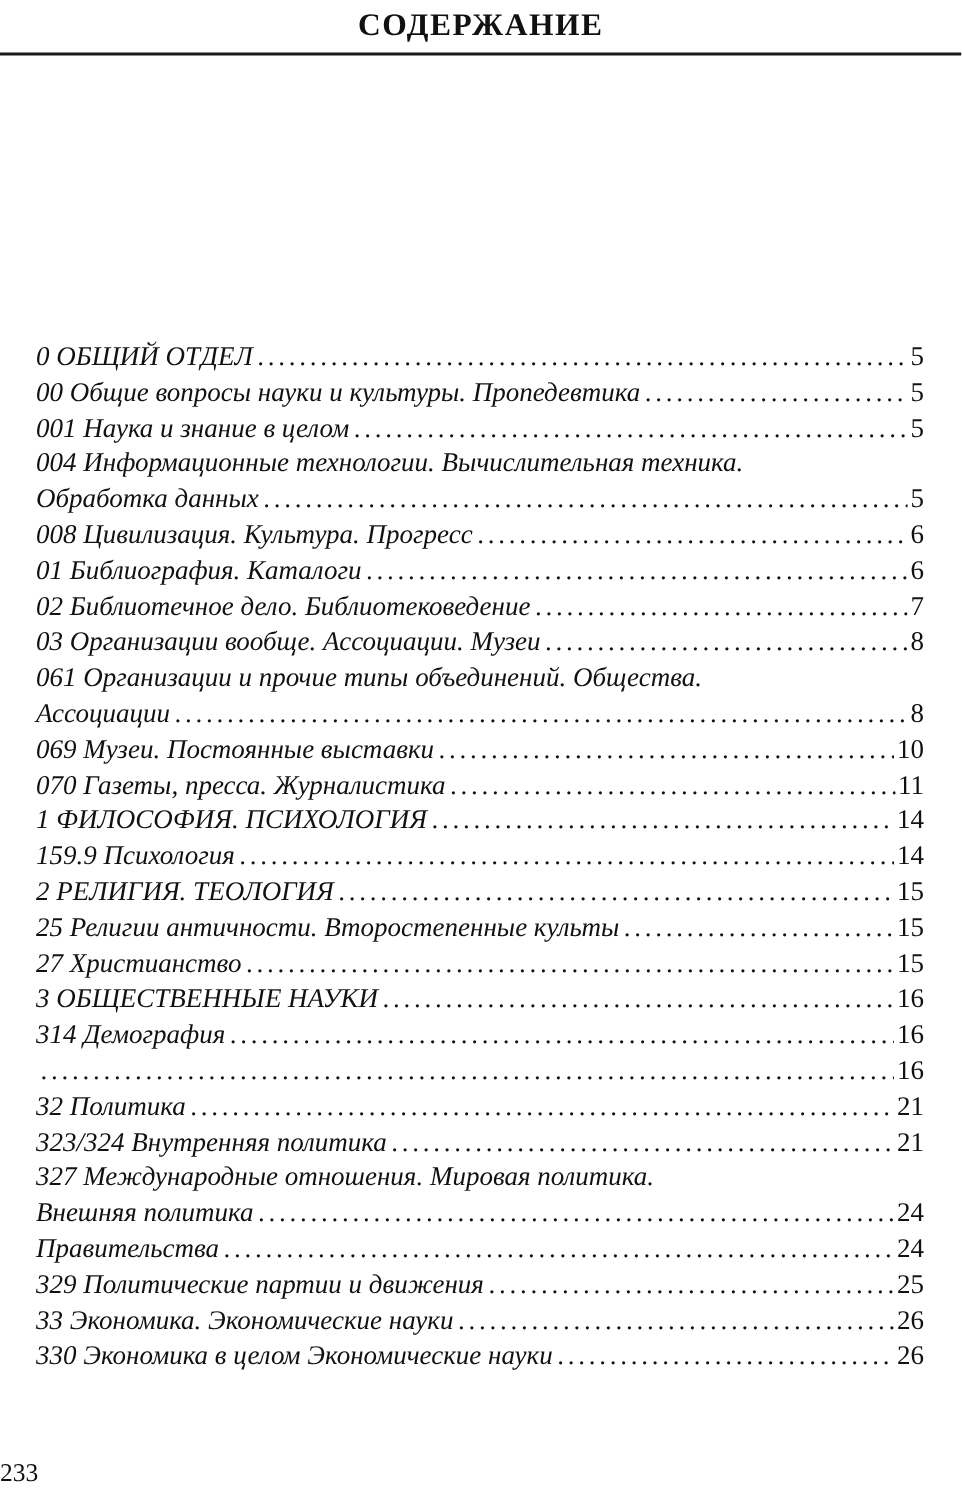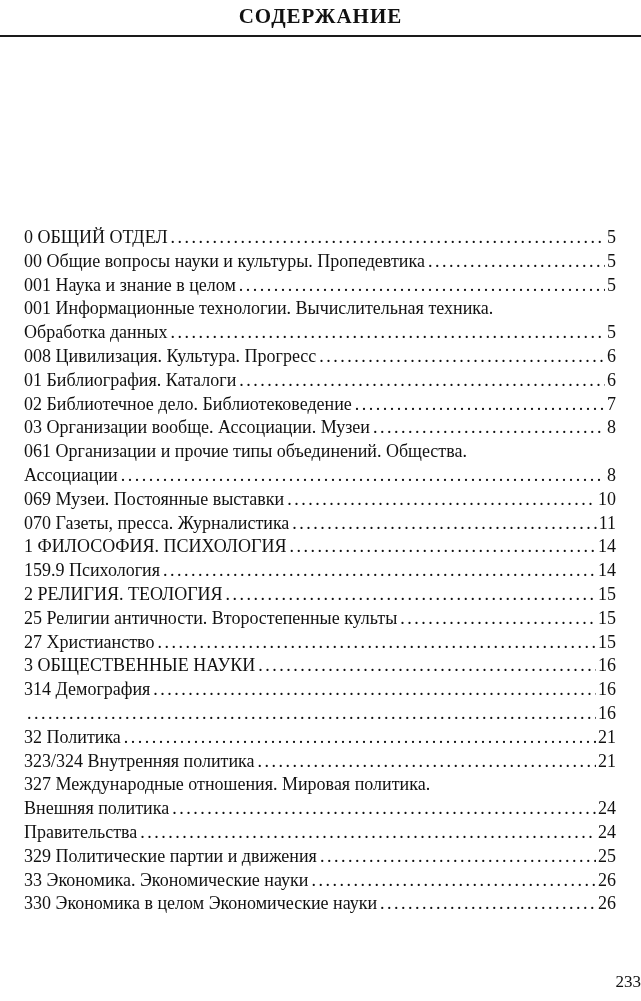--- a/index.html
+++ b/index.html
@@ -36,20 +36,21 @@
     font-size: 18px;
     line-height: 23.8px;
   }
   .toc-line {
     display: flex;
     align-items: baseline;
     white-space: nowrap;
   }
   .entry-text {
     flex: 0 0 auto;
+    font-style: italic;
   }
   .leader {
     flex: 1 1 auto;
     overflow: hidden;
     white-space: nowrap;
     margin: 0 2px 0 3px;
     min-width: 6px;
   }
   .leader::after {
     content: "......................................................................................................................................";
@@ -57,21 +58,21 @@
   }
   .page-num {
     flex: 0 0 auto;
     text-align: right;
   }
   .page-footer {
     position: absolute;
     bottom: 9px;
     left: 0;
     width: 100%;
-    text-align: right;
+    text-align: left;
     font-size: 17px;
   }
 </style>
 </head>
 <body>
 
 <div class="page-header">
   <div class="page-title">СОДЕРЖАНИЕ</div>
   <hr class="header-rule">
 </div>
@@ -86,21 +87,21 @@
       <span class="entry-text">00 Общие вопросы науки и культуры. Пропедевтика</span>
       <span class="leader"></span>
       <span class="page-num">5</span>
     </div>
     <div class="toc-line">
       <span class="entry-text">001 Наука и знание в целом</span>
       <span class="leader"></span>
       <span class="page-num">5</span>
     </div>
     <div class="toc-line">
-      <span class="entry-text">001 Информационные технологии. Вычислительная техника.</span>
+      <span class="entry-text">004 Информационные технологии. Вычислительная техника.</span>
     </div>
     <div class="toc-line">
       <span class="entry-text">Обработка данных</span>
       <span class="leader"></span>
       <span class="page-num">5</span>
     </div>
     <div class="toc-line">
       <span class="entry-text">008 Цивилизация. Культура. Прогресс</span>
       <span class="leader"></span>
       <span class="page-num">6</span>

